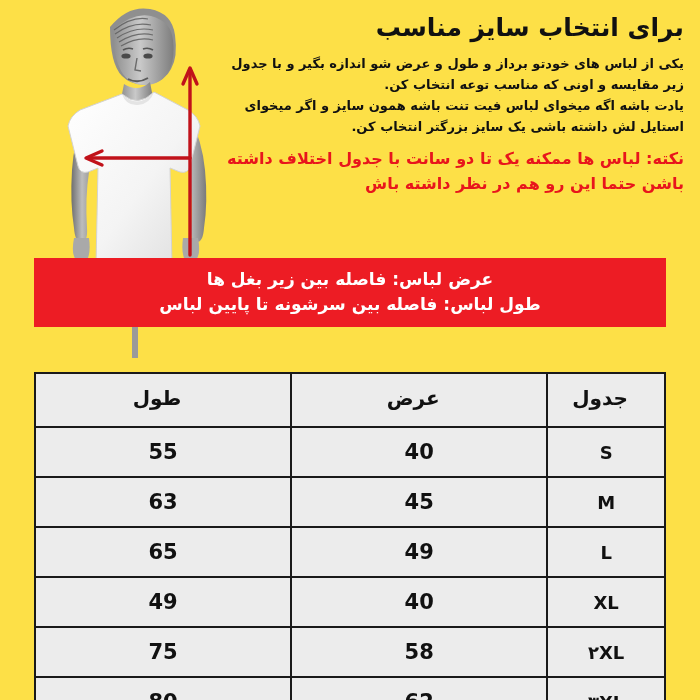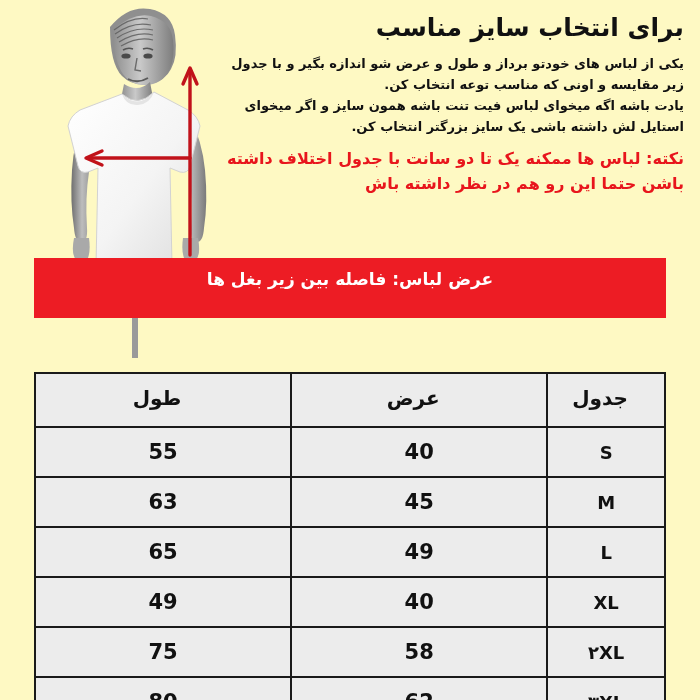--- a/index.html
+++ b/index.html
@@ -12,21 +12,21 @@
     background: #ececec;
     font-family: "DejaVu Sans", "Liberation Sans", sans-serif;
     overflow: hidden;
     position: relative;
   }
 
   .page {
     position: relative;
     width: 700px;
     height: 700px;
-    background: #fef9c3;
+    background: #fde047;
   }
 
   
   .figure-area {
     position: absolute;
     left: 18px;
     top: 0px;
     width: 240px;
     height: 360px;
   }
@@ -68,21 +68,21 @@
     margin: 10px 6px 0 0;
   }
 
   
   .red-bar {
     position: absolute;
     left: 34px;
     top: 258px;
     width: 632px;
     background: #ed1c24;
-    padding: 9px 10px 26px 10px;
+    padding: 9px 10px 11px 10px;
     box-sizing: border-box;
     text-align: center;
   }
   .red-bar .line {
     color: #ffffff;
     font-weight: bold;
     font-size: 17px;
     line-height: 1.45;
     direction: rtl;
   }
@@ -222,20 +222,21 @@
 
   <div class="text-block">
     <div class="headline">برای انتخاب سایز مناسب</div>
     <div class="paragraph" style="white-space:pre-line;">یکی از لباس های خودتو برداز و طول و عرض شو اندازه بگیر و با جدول زیر مقایسه و اونی که مناسب توعه انتخاب کن.
 یادت باشه اگه میخوای لباس فیت تنت باشه همون سایز و اگر میخوای استایل لش داشته باشی یک سایز بزرگتر انتخاب کن.</div>
     <div class="note">نکته: لباس ها ممکنه یک تا دو سانت با جدول اختلاف داشته باشن حتما این رو هم در نظر داشته باش</div>
   </div>
 
   <div class="red-bar">
     <div class="line">عرض لباس: فاصله بین زیر بغل ها</div>
+    <div class="line">طول لباس: فاصله بین سرشونه تا پایین لباس</div>
   </div>
 
   <div class="table-wrap">
     <table class="size-table">
       <colgroup>
         <col class="c-size">
           <col class="c-w">
           <col class="c-l">
       </colgroup>
       <thead>

